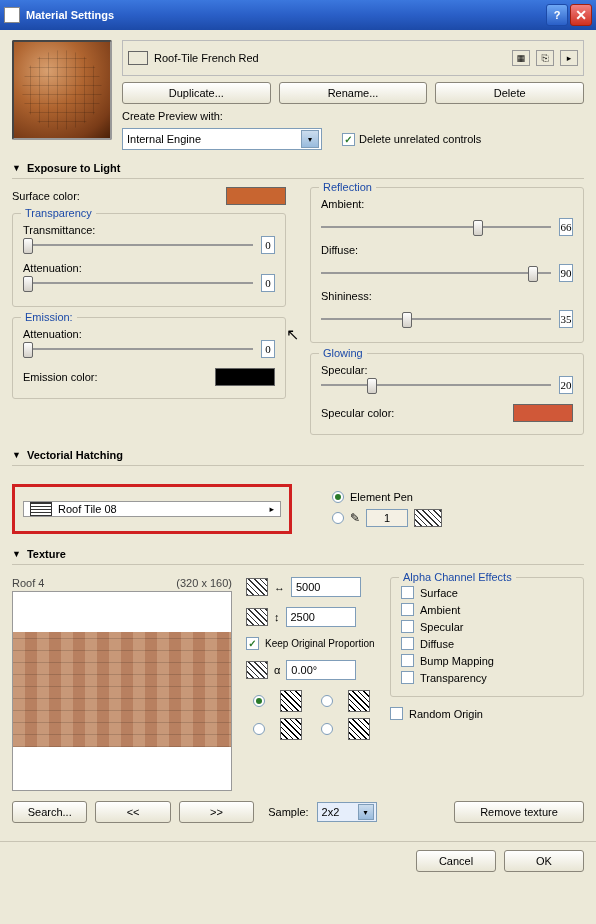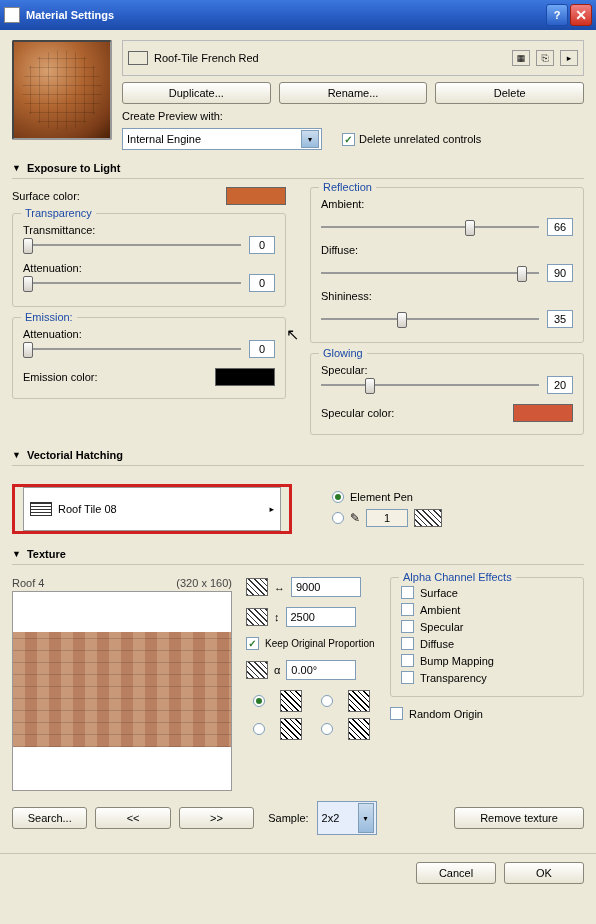--- a/index.html
+++ b/index.html
@@ -33,26 +33,26 @@
 .col { flex: 1; }
 .label-line { display: flex; align-items: center; margin-bottom: 6px; min-height: 18px; }
 .label-line .lbl { width: 100px; }
 .label-line .lbl-wide { width: 110px; }
 .swatch-big { width: 60px; height: 18px; border: 1px solid #666; }
 .slider-row { display: flex; align-items: center; gap: 8px; margin-bottom: 8px; }
 .slider-label { width: 85px; }
 .slider-track { flex: 1; height: 18px; position: relative; }
 .slider-track::before { content: ''; position: absolute; left: 0; right: 0; top: 8px; height: 2px; background: #999; }
 .slider-thumb { position: absolute; top: 2px; width: 10px; height: 16px; background: linear-gradient(to bottom,#fefefe,#d4d0c8); border: 1px solid #666; border-radius: 2px; }
-.slider-val { width: 26px; height: 18px; border: 1px solid #7f9db9; background: #fff; text-align: center; line-height: 16px; }
+.slider-val { width: 14px; height: 18px; border: 1px solid #7f9db9; background: #fff; text-align: center; line-height: 16px; font-family: Liberation Serif, serif; }
 .fieldset { border: 1px solid #c8c4b4; border-radius: 3px; padding: 10px 10px 6px; margin-bottom: 10px; position: relative; }
 .fieldset-legend { position: absolute; top: -7px; left: 8px; background: #ece9d8; padding: 0 4px; color: #1c4aa8; }
 .hatching-row { display: flex; align-items: center; gap: 40px; padding: 10px 0; }
 .hatching-box { border: 3px solid #d02020; padding: 8px; display: flex; align-items: center; width: 280px; height: 50px; }
-.hatching-inner { border: 1px solid #999; background: #fff; flex: 1; height: 44px; display: flex; align-items: center; padding: 0 6px; gap: 6px; position: relative; }
+.hatching-inner { border: 1px solid #999; background: #fff; flex: 1; height: 16px; display: flex; align-items: center; padding: 0 6px; gap: 6px; position: relative; }
 .hatching-inner::after { content: '▸'; position: absolute; right: 6px; font-size: 9px; }
 .hatch-icon { width: 22px; height: 14px; border: 1px solid #333; background: repeating-linear-gradient(0deg,#fff 0 2px,#333 2px 3px),repeating-linear-gradient(90deg,transparent 0 6px,#333 6px 7px); }
 .radio-group { display: flex; flex-direction: column; gap: 6px; }
 .radio-row { display: flex; align-items: center; gap: 6px; }
 .radio { width: 12px; height: 12px; border: 1px solid #7f9db9; border-radius: 50%; background: #fff; display: flex; align-items: center; justify-content: center; }
 .radio.checked::after { content: ''; width: 6px; height: 6px; background: #2a7a2a; border-radius: 50%; }
 .num-input { width: 42px; height: 18px; border: 1px solid #7f9db9; background: #f4f0e4; text-align: center; line-height: 16px; }
 .texture-area { display: flex; gap: 14px; padding-top: 4px; }
 .texture-preview-col { width: 220px; }
 .texture-hdr { display: flex; justify-content: space-between; font-size: 10px; color: #444; margin-bottom: 2px; }
@@ -66,21 +66,21 @@
 .pattern-cell { width: 22px; height: 22px; border: 1px solid #666; background: repeating-linear-gradient(45deg,#000 0 1px,#fff 1px 4px); }
 .pattern-radio { width: 12px; height: 12px; border: 1px solid #7f9db9; border-radius: 50%; background: #fff; align-self: center; justify-self: center; }
 .pattern-radio.checked::after { content:''; display:block; width:6px; height:6px; margin:2px; background:#2a7a2a; border-radius:50%; }
 .alpha-col { flex: 1; }
 .alpha-box { border: 1px solid #c8c4b4; border-radius: 3px; padding: 8px 10px; position: relative; }
 .alpha-box .legend { position: absolute; top:-7px; left:8px; background:#ece9d8; padding:0 4px; color:#1c4aa8; }
 .alpha-item { display:flex; align-items:center; gap:6px; margin-bottom:4px; }
 .bottom-row { display:flex; align-items:center; gap:8px; margin-top:10px; }
 .small-nav { width: 34px; height:22px; background:linear-gradient(to bottom,#fff,#e8e5d4); border:1px solid #8a867a; border-radius:3px; }
 .search-btn { width: 90px; }
-.sample-combo { width: 60px; height:20px; border:1px solid #7f9db9; background:#e6eefb; display:flex; align-items:center; padding:16px 4px; position:relative; }
+.sample-combo { width: 60px; height:20px; border:1px solid #7f9db9; background:#e6eefb; display:flex; align-items:center; padding:4px 4px; position:relative; }
 .sample-combo::after { content:'▾'; position:absolute; right:2px; top:1px; bottom:1px; width:14px; background:linear-gradient(to bottom,#cde,#9bd); border:1px solid #7f9db9; display:flex; align-items:center; justify-content:center; font-size:8px; }
 .footer { display:flex; justify-content:flex-end; gap:8px; padding:8px 12px; border-top:1px solid #c8c4b4; margin-top:8px; }
 .footer .btn { flex:0 0 80px; }
 .cursor { position:absolute; left:286px; top:295px; font-size:16px; color:#000; pointer-events:none; }
 </style>
 </head>
 <body>
 
 <div class="titlebar">
   <div class="titlebar-icon"></div>
@@ -255,21 +255,21 @@
       </div>
       <div class="texture-preview">
         <div class="texture-img"></div>
       </div>
     </div>
 
     <div class="texture-middle">
       <div class="tex-row">
         <div class="tex-icon"></div>
         <span>↔</span>
-        <div class="tex-input">9000</div>
+        <div class="tex-input">5000</div>
       </div>
       <div class="tex-row">
         <div class="tex-icon"></div>
         <span>↕</span>
         <div class="tex-input">2500</div>
       </div>
       <div class="tex-row">
         <div class="checkbox">✓</div>
         <span style="font-size:10px">Keep Original Proportion</span>
       </div>

